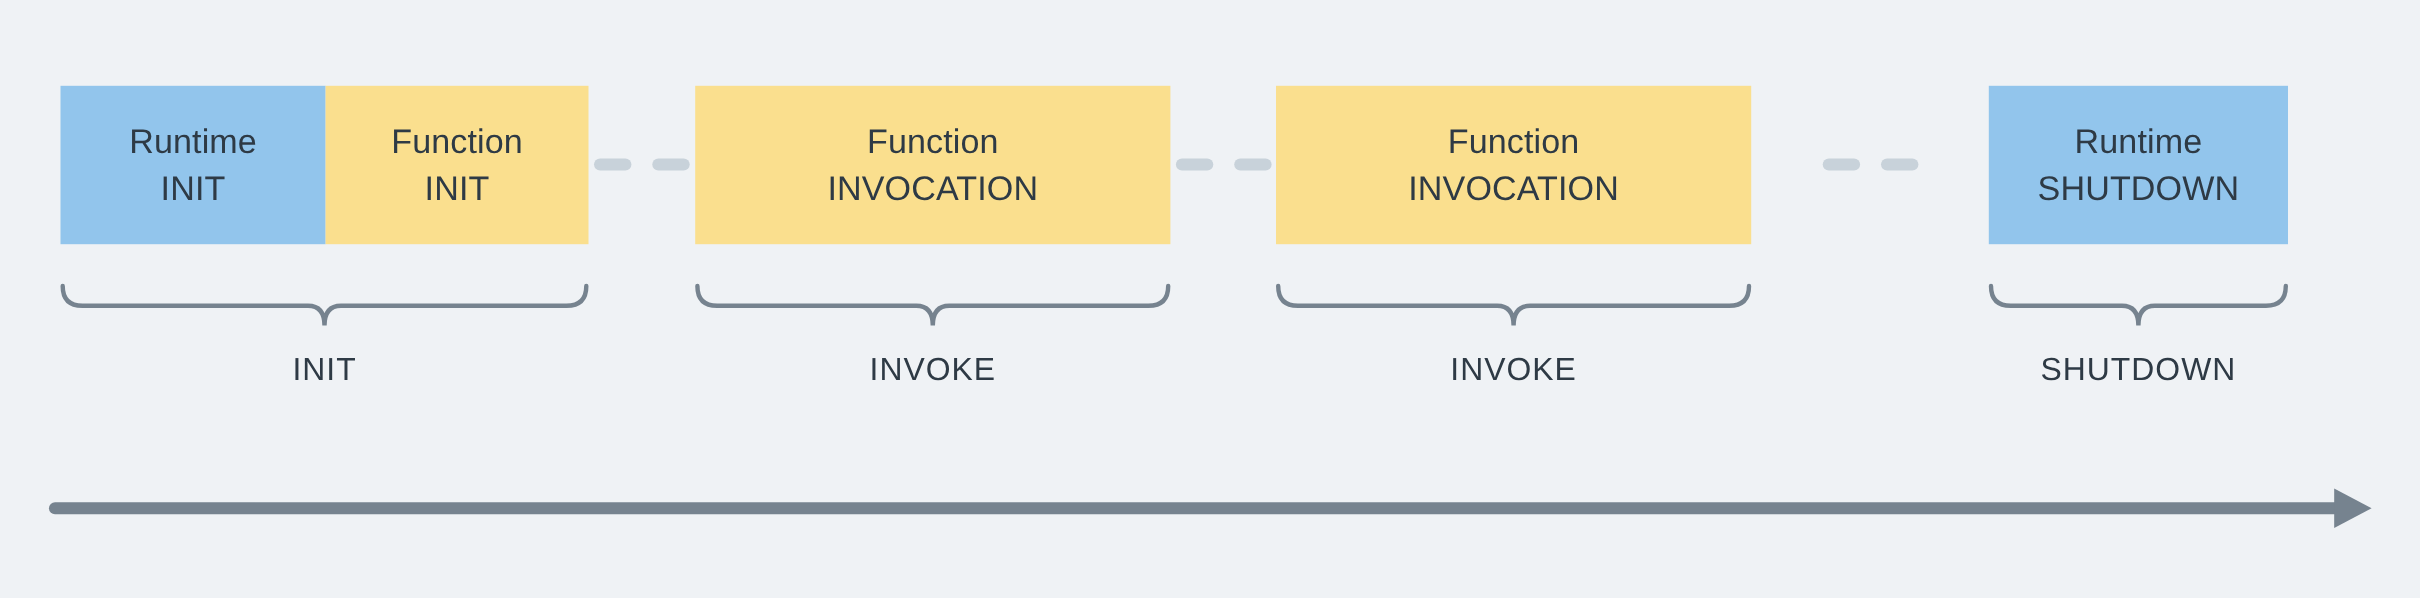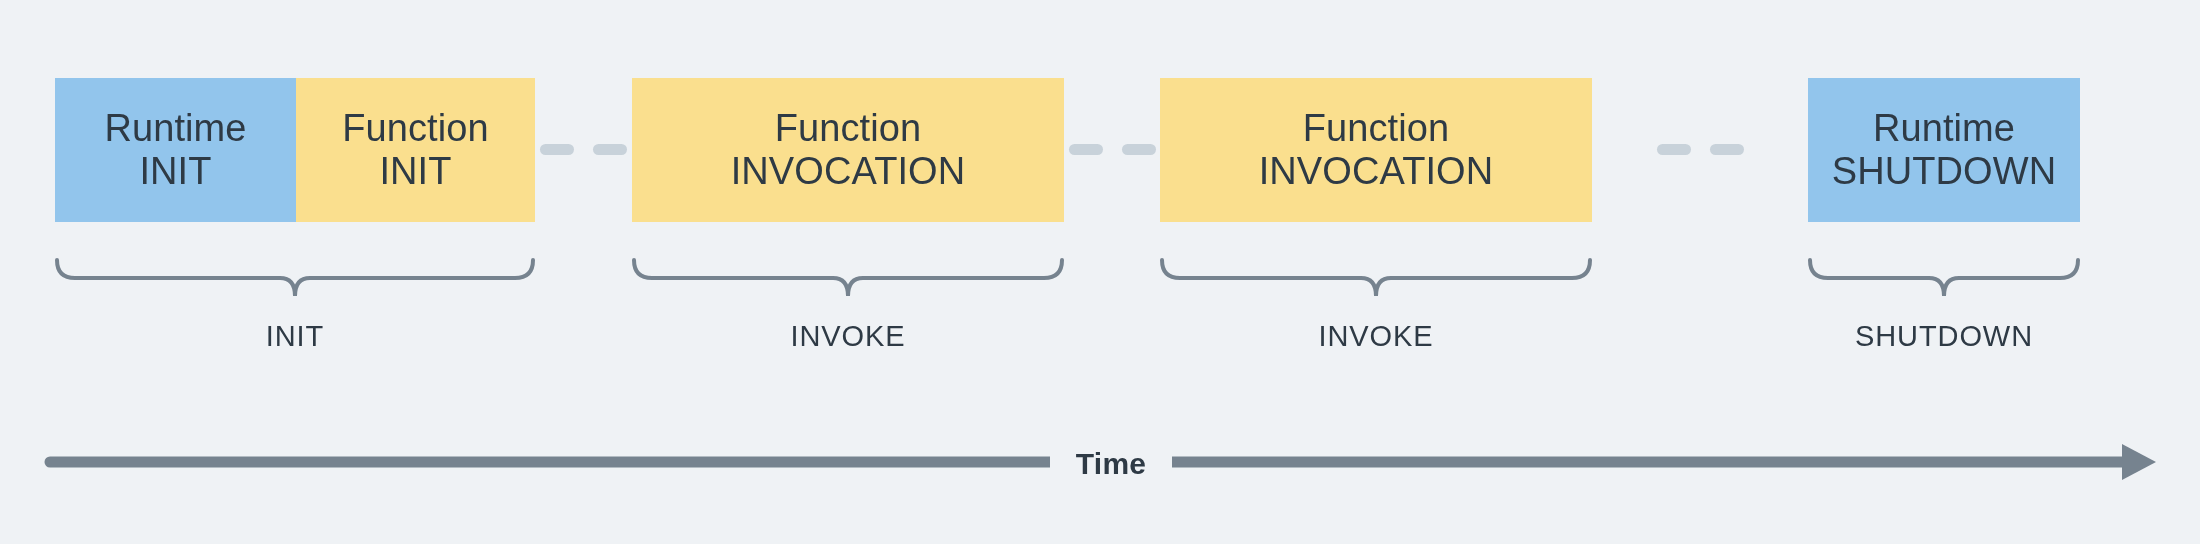--- a/index.html
+++ b/index.html
@@ -28,21 +28,21 @@
     height: 144px;
     display: flex;
     flex-direction: column;
     align-items: center;
     justify-content: center;
     box-sizing: border-box;
   }
   .phase-box .line1,
   .phase-box .line2 {
     color: #2e3a45;
-    font-size: 38px;
+    font-size: 31px;
     line-height: 43px;
     letter-spacing: 0.1px;
     white-space: nowrap;
     text-align: center;
   }
   .seg-runtime { background: #92c5ec; }
   .seg-function { background: #fadf8e; align-items: center; }
 
   
   .connector {
@@ -179,15 +179,14 @@
     </svg>
   </div>
   <div class="brace-label" style="left:1808px; width:272px;">SHUTDOWN</div>
 
   <div class="time-axis">
     <svg width="2200" height="48" viewBox="0 0 2200 48">
       <line x1="50" y1="22" x2="2130" y2="22" stroke="#76838f" stroke-width="11" stroke-linecap="round"></line>
       <polygon points="2122,4 2156,22 2122,40" fill="#76838f"></polygon>
     </svg>
   </div>
-  <div class="time-label">Time</div>
 
 </div>
 
 </body></html>

